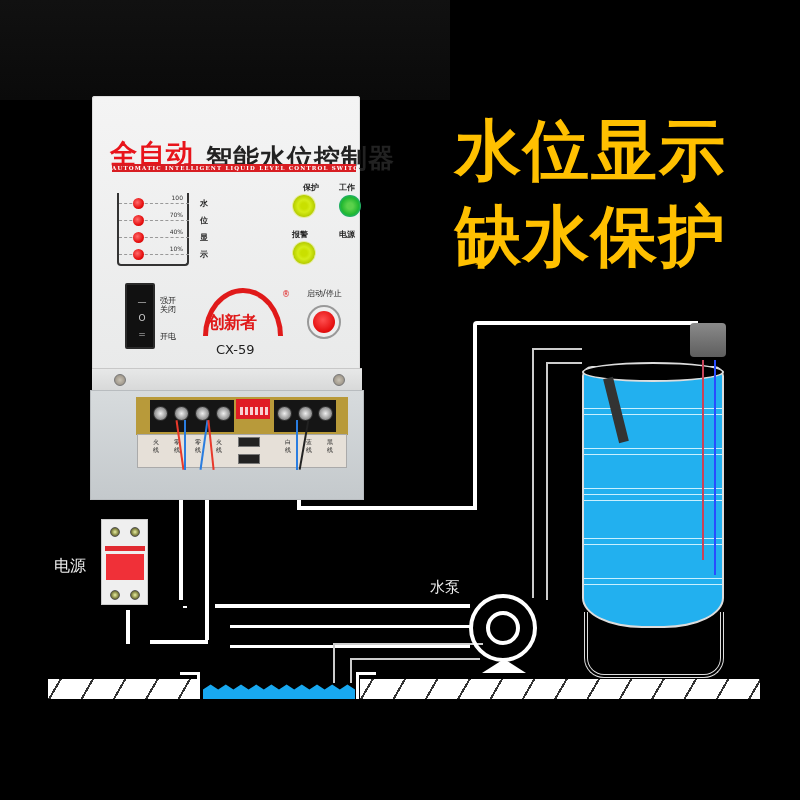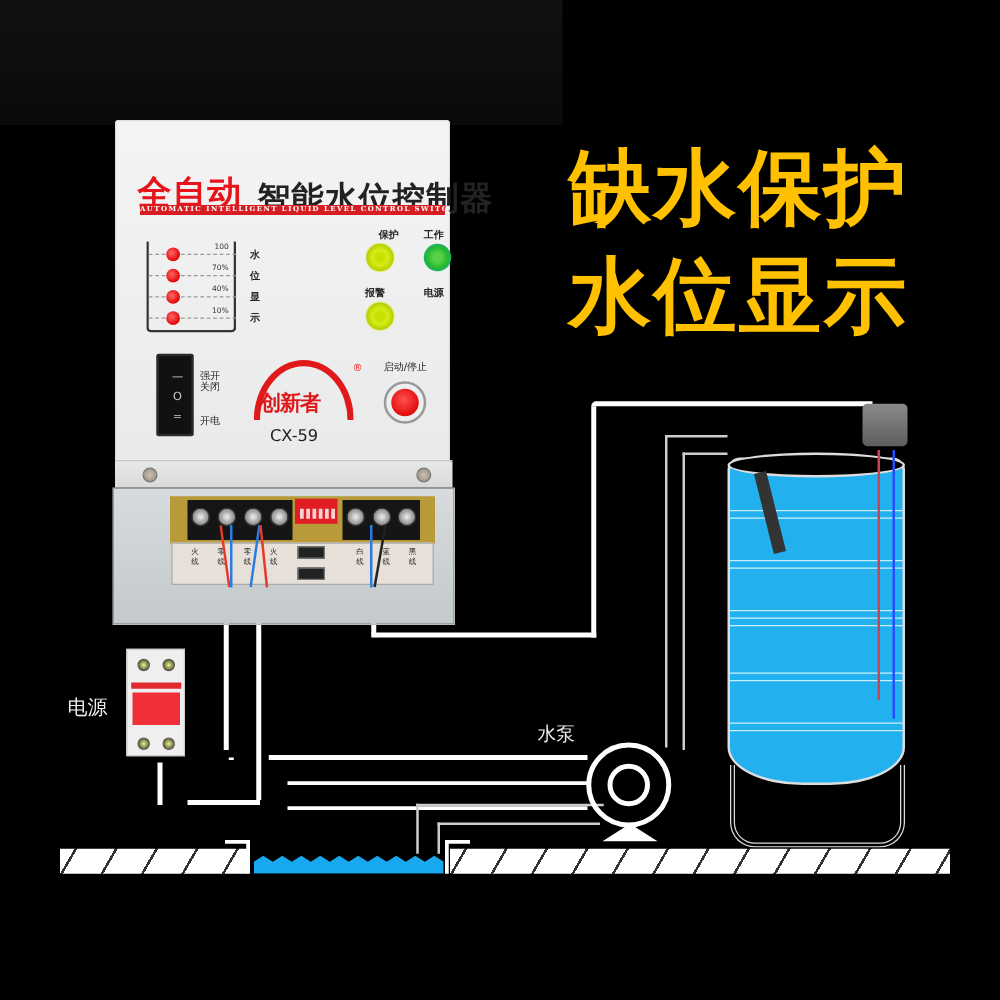--- a/index.html
+++ b/index.html
@@ -93,22 +93,22 @@
     
     .ground { top: 679px; height: 20px; background: repeating-linear-gradient(120deg, #fff 0 10px, #333 10px 12px, #fff 12px 28px); }
     .water { left: 203px; top: 683px; width: 152px; height: 16px; background: #18a8f0; clip-path: polygon(0 40%,5% 10%,10% 40%,15% 10%,20% 40%,25% 10%,30% 40%,35% 10%,40% 40%,45% 10%,50% 40%,55% 10%,60% 40%,65% 10%,70% 40%,75% 10%,80% 40%,85% 10%,90% 40%,95% 10%,100% 40%,100% 100%,0 100%); }
   </style>
 </head>
 <body>
 
 <div class="abs bg-top"></div>
 
 <div class="abs headline">
+  <div>水位显示</div>
   <div>缺水保护</div>
-  <div>水位显示</div>
 </div>
 
 <div>
 
   <div class="wire" style="left:297px;top:470px;width:4px;height:40px;"></div>
   <div class="wire" style="left:297px;top:506px;width:180px;height:4px;border-radius:0 0 0 10px;"></div>
   <div class="wire" style="left:473px;top:325px;width:4px;height:185px;"></div>
   <div class="wire" style="left:473px;top:321px;width:225px;height:4px;border-radius:14px 0 0 0;"></div>
 
   <div class="wire" style="left:532px;top:348px;width:2px;height:250px;background:#ccc;"></div>

